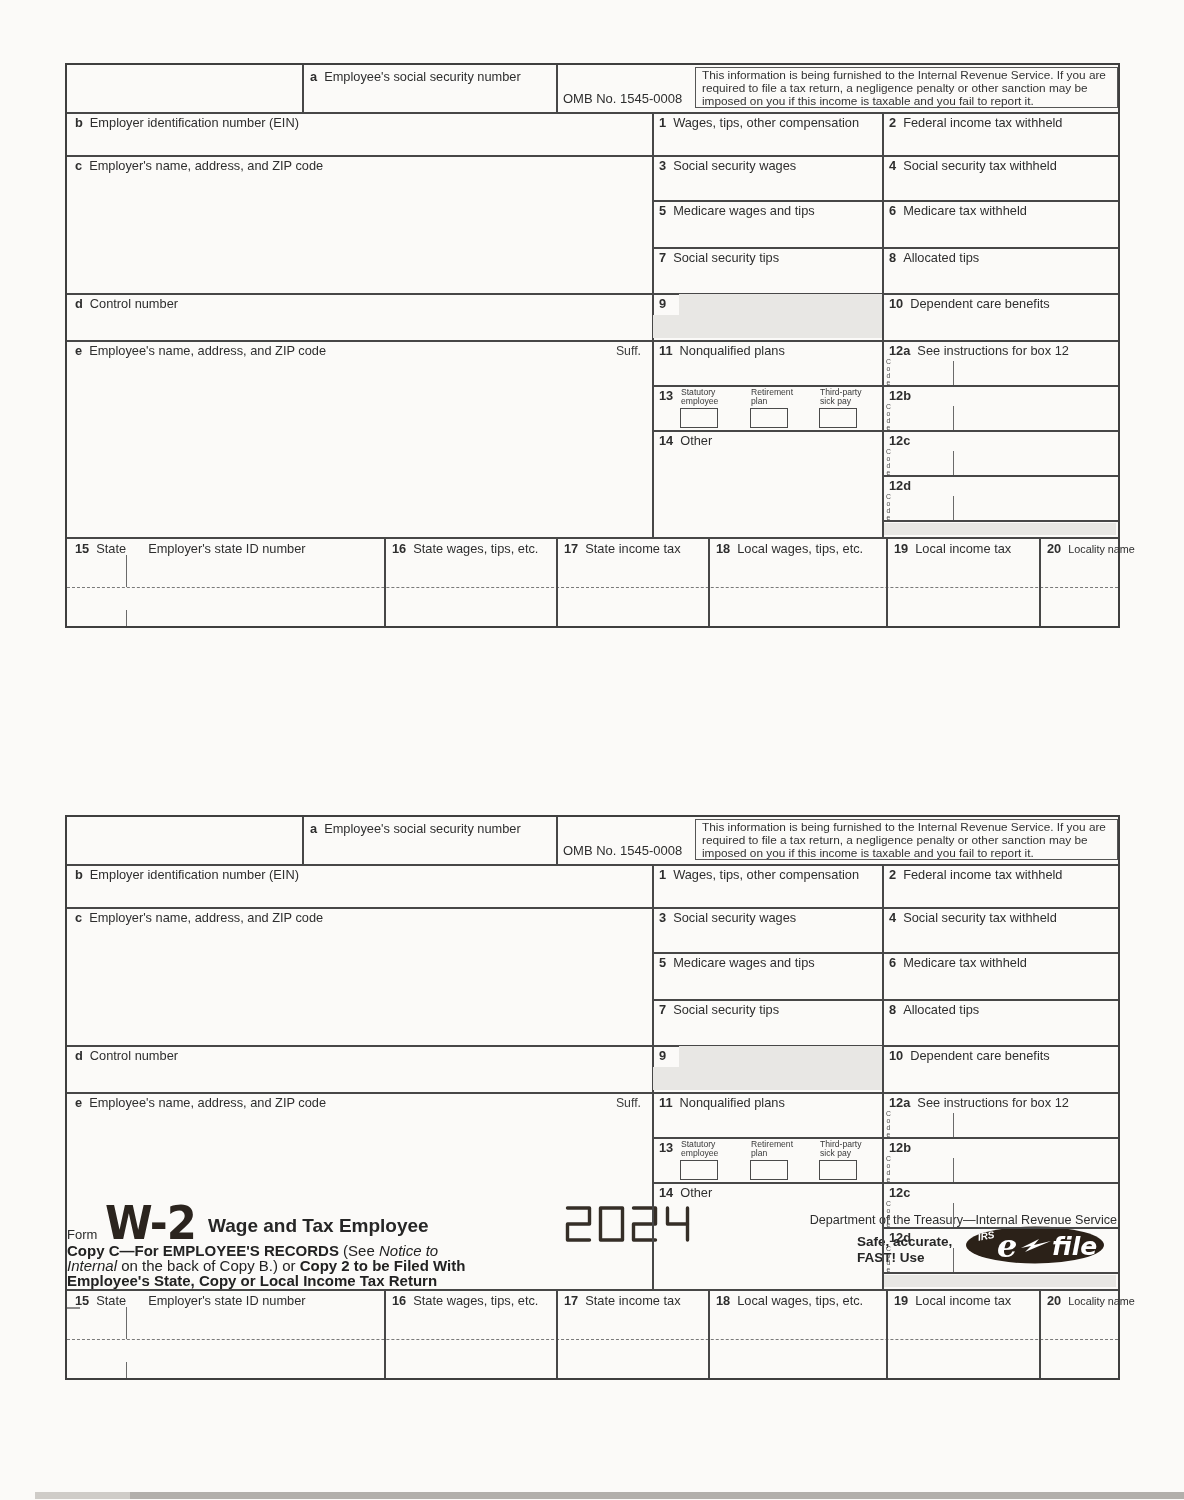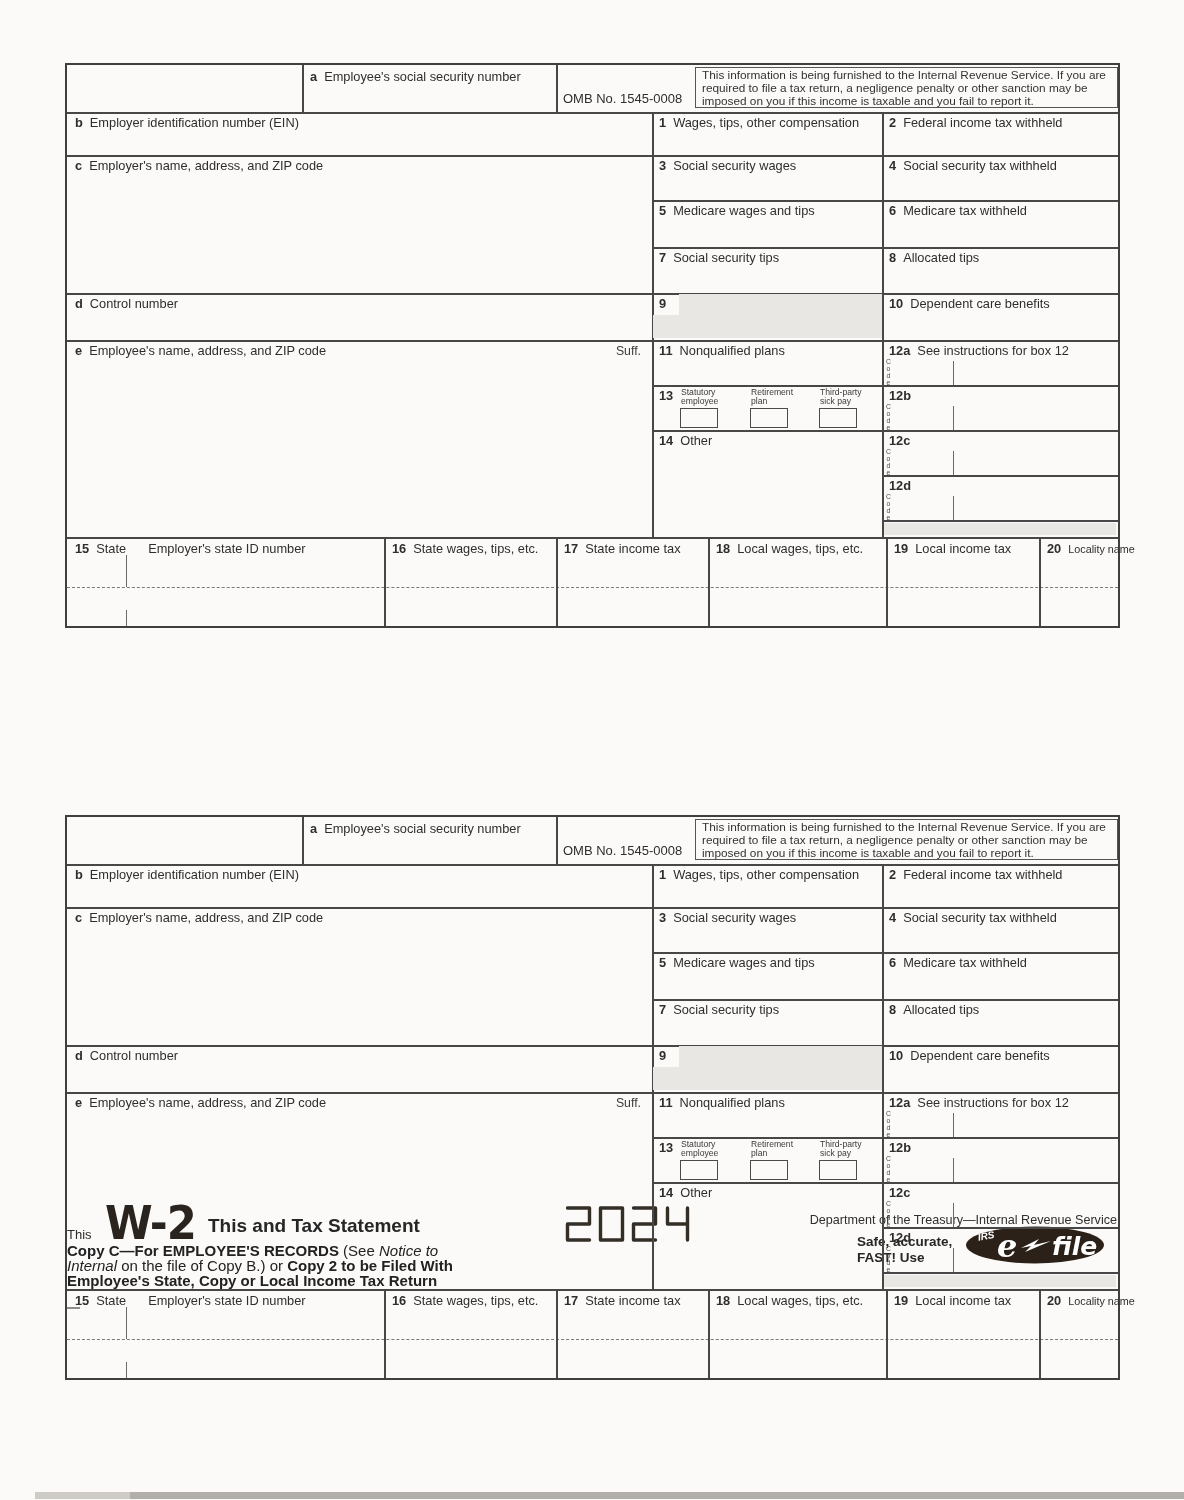--- a/index.html
+++ b/index.html
@@ -138,26 +138,26 @@
 
       <div class="lbl" style="left:8px;top:477px"><span class="n">15</span><span class="t">State</span><span class="t t2">Employer's state ID number</span></div>
       <div class="lbl" style="left:325px;top:477px"><span class="n">16</span><span class="t">State wages, tips, etc.</span></div>
       <div class="lbl" style="left:497px;top:477px"><span class="n">17</span><span class="t">State income tax</span></div>
       <div class="lbl" style="left:649px;top:477px"><span class="n">18</span><span class="t">Local wages, tips, etc.</span></div>
       <div class="lbl" style="left:827px;top:477px"><span class="n">19</span><span class="t">Local income tax</span></div>
       <div class="lbl sm" style="left:980px;top:477px"><span class="n">20</span><span class="t">Locality name</span></div>
     </div>
 
     <div class="ffooter">
-      <div class="formword">This</div>
+      <div class="formword">Form</div>
       <div class="w2name">W-2</div>
-      <div class="ftitle">This and Tax Statement</div>
+      <div class="ftitle">Wage and Tax Employee</div>
       <div class="copyblock">
         <div><b>Copy C—For EMPLOYEE'S RECORDS</b><span> (See </span><i>Notice to</i></div>
-        <div><i>Internal</i><span> on the file of Copy B.) or </span><b>Copy 2 to be Filed With</b></div>
+        <div><i>Internal</i><span> on the back of Copy B.) or </span><b>Copy 2 to be Filed With</b></div>
         <div><b>Employee's State, Copy or Local Income Tax Return</b></div>
       </div>
       <div class="yeardisp">
           <svg width="27" height="38" viewBox="0 0 26 38" style="margin-right:6px">
             <polyline points="2,3 24,3 24,19 2,19 2,35 24,35" fill="none" stroke="#352e27" stroke-width="3.4" stroke-linecap="round" stroke-linejoin="round"></polyline>
           </svg>
           <svg width="27" height="38" viewBox="0 0 26 38" style="margin-right:6px">
             <polyline points="2,3 24,3 24,35 2,35 2,3" fill="none" stroke="#352e27" stroke-width="3.4" stroke-linecap="round" stroke-linejoin="round"></polyline>
           </svg>
           <svg width="27" height="38" viewBox="0 0 26 38" style="margin-right:6px">

